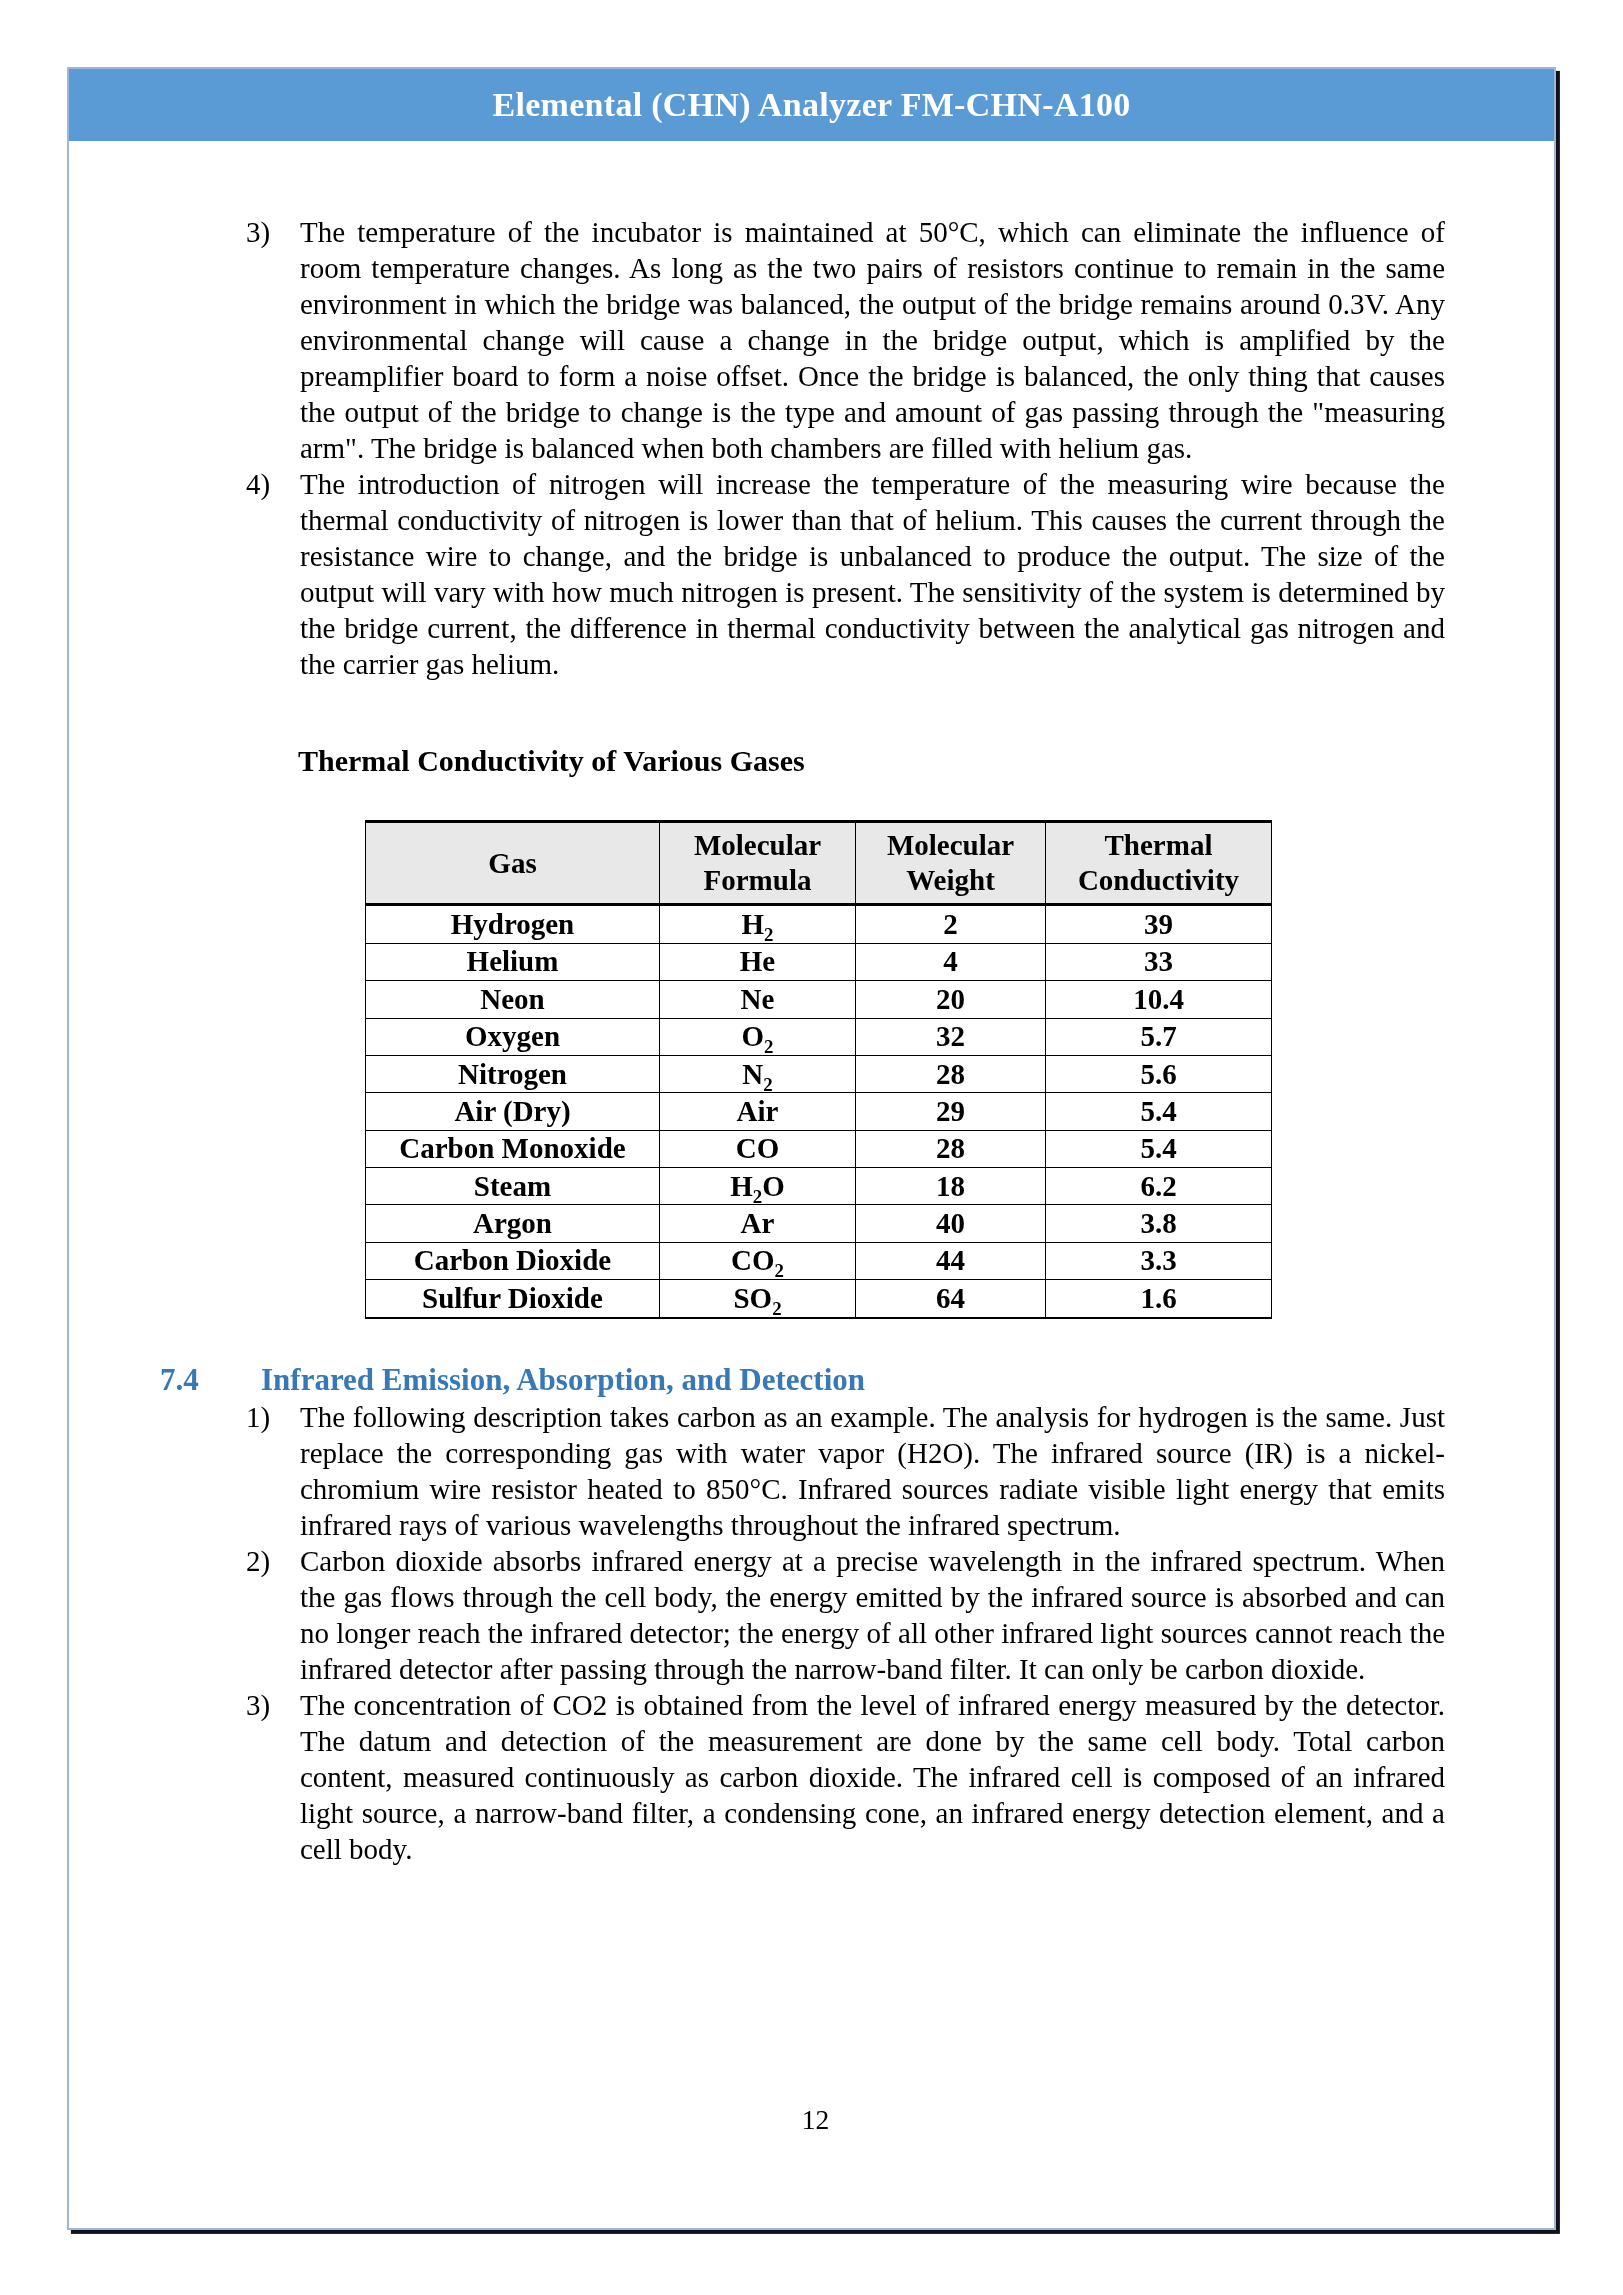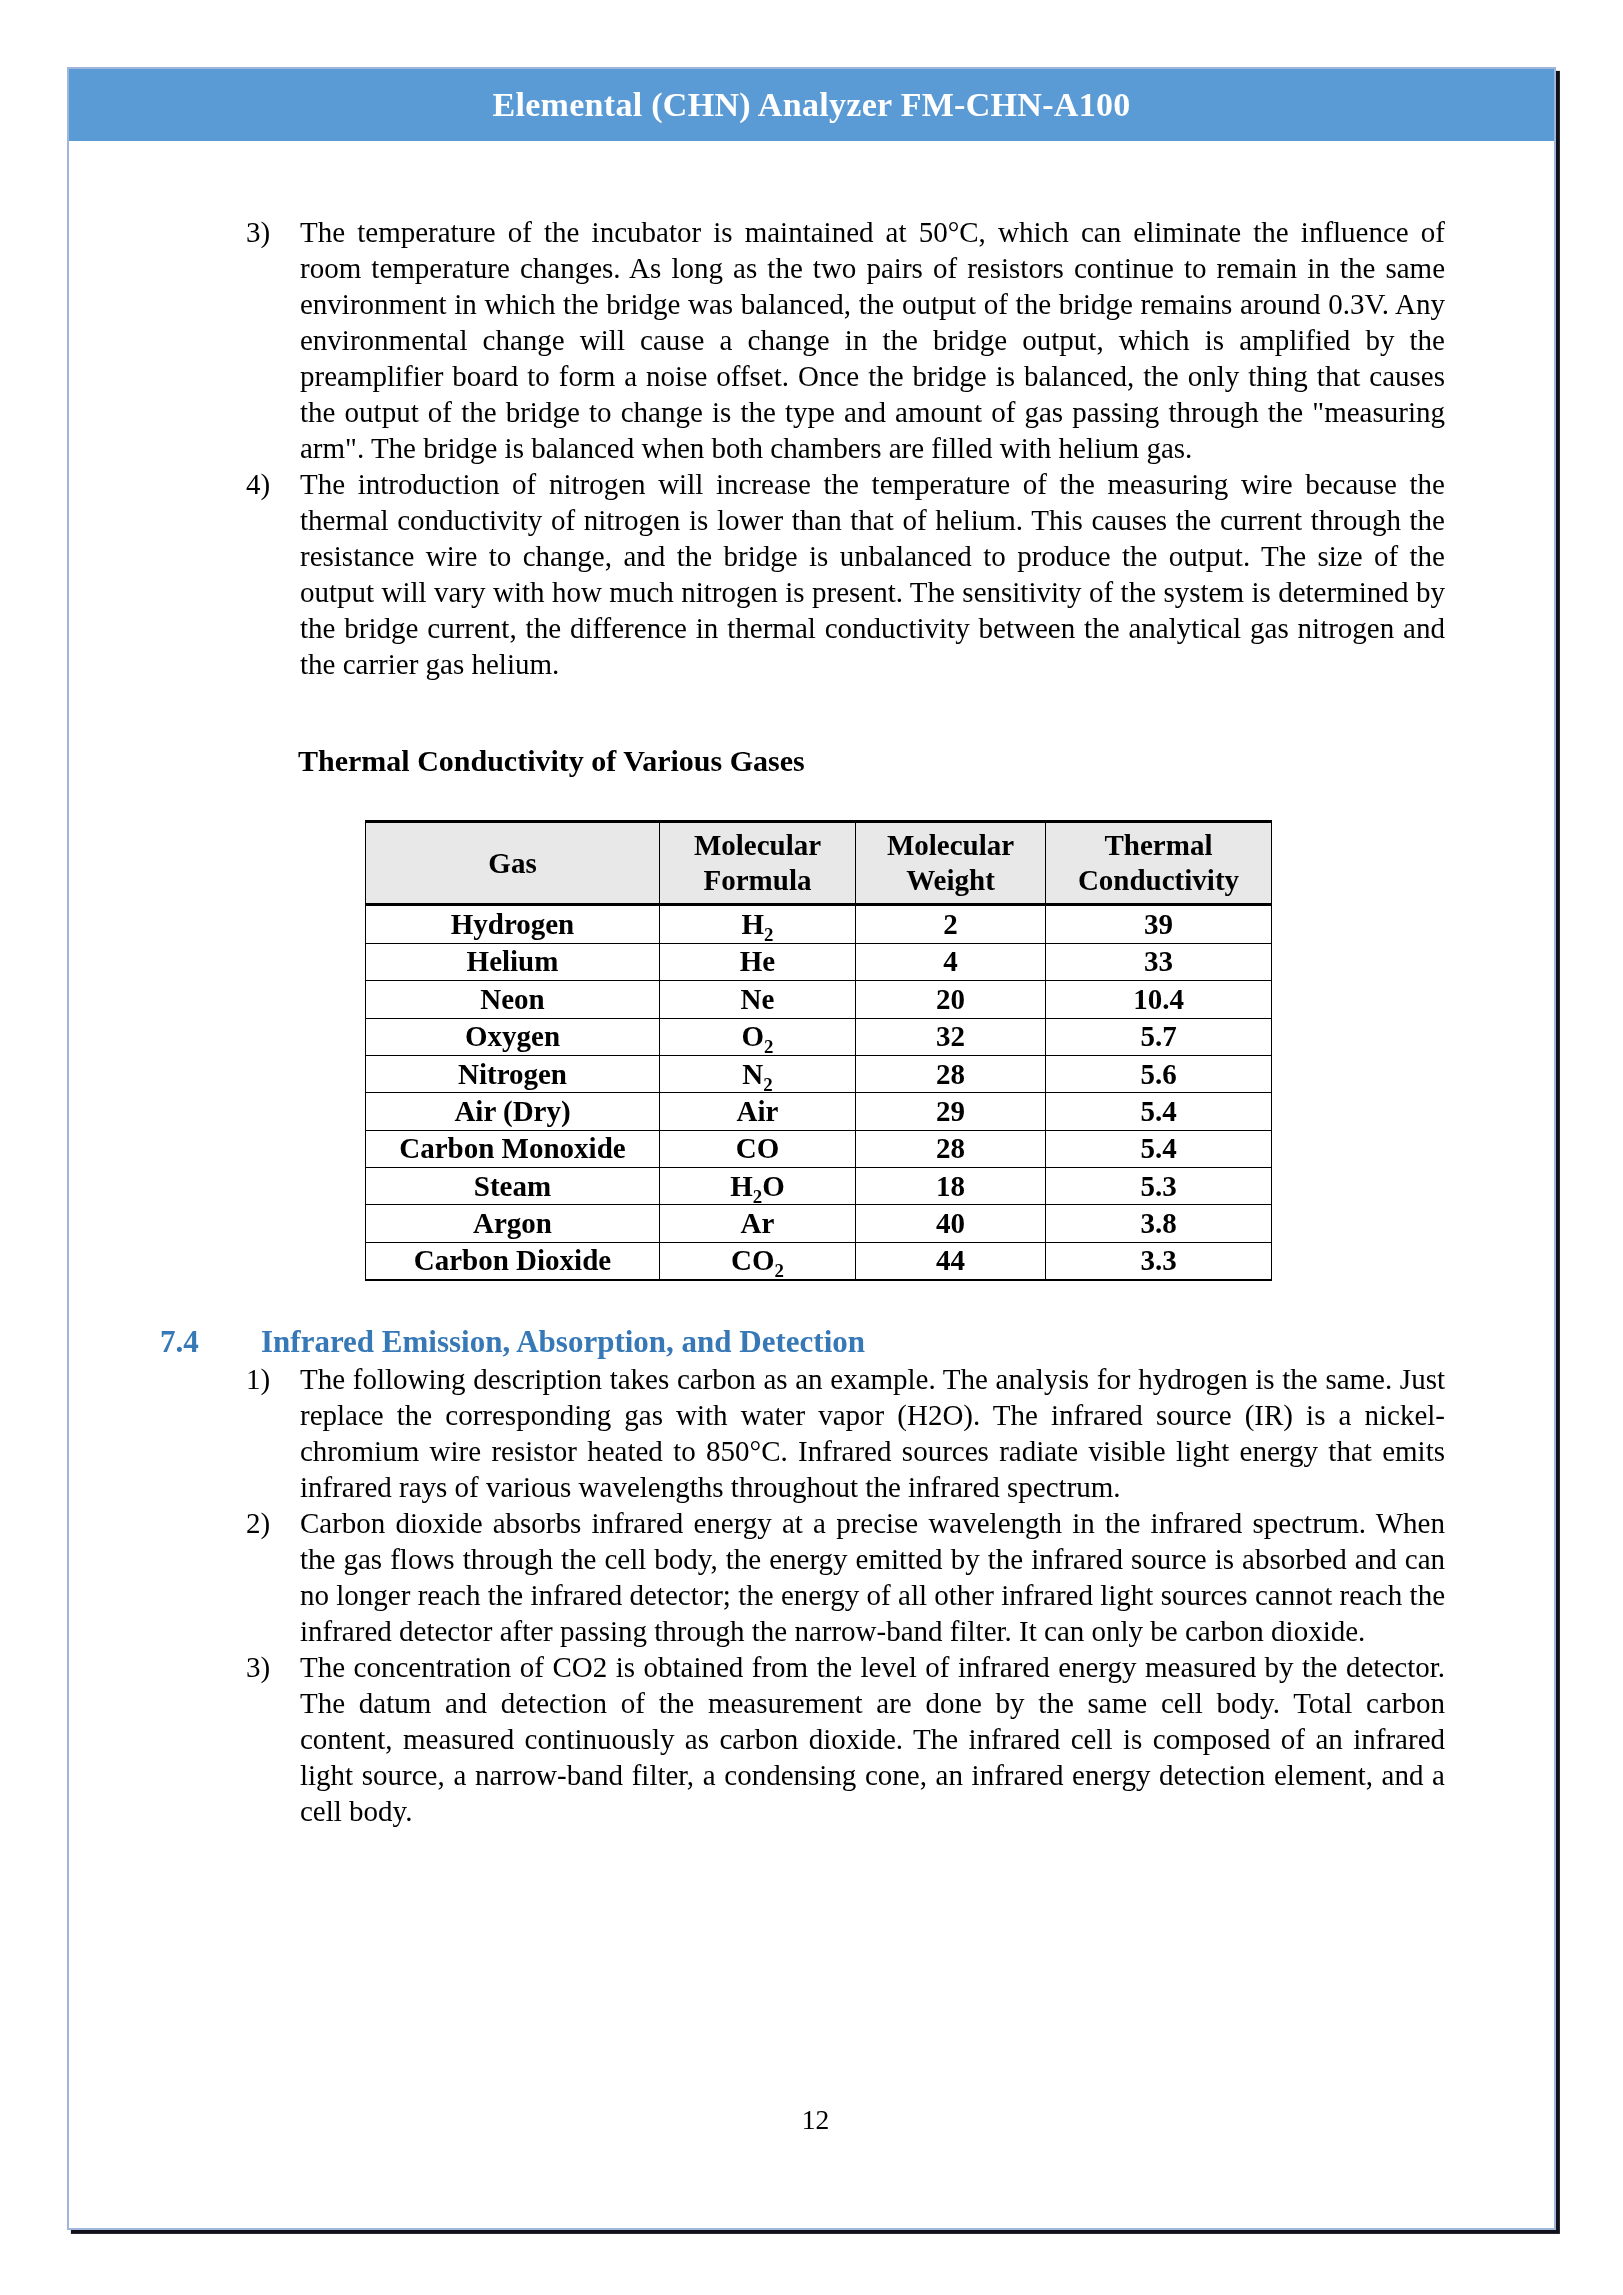--- a/index.html
+++ b/index.html
@@ -202,34 +202,40 @@
           <tr>
             <td>Carbon Monoxide</td>
             <td>CO</td>
             <td>28</td>
             <td>5.4</td>
           </tr>
           <tr>
             <td>Steam</td>
             <td>H<sub>2</sub>O</td>
             <td>18</td>
-            <td>5.3</td>
+            <td>6.2</td>
           </tr>
           <tr>
             <td>Argon</td>
             <td>Ar</td>
             <td>40</td>
             <td>3.8</td>
           </tr>
           <tr>
             <td>Carbon Dioxide</td>
             <td>CO<sub>2</sub></td>
             <td>44</td>
             <td>3.3</td>
           </tr>
+          <tr>
+            <td>Sulfur Dioxide</td>
+            <td>SO<sub>2</sub></td>
+            <td>64</td>
+            <td>1.6</td>
+          </tr>
         </tbody>
     </table>
 
     <div class="section-head">
       <span class="sec-num">7.4</span>
       <span class="sec-title">Infrared Emission, Absorption, and Detection</span>
     </div>
 
     <div class="num-list">
       <div class="num-item">

